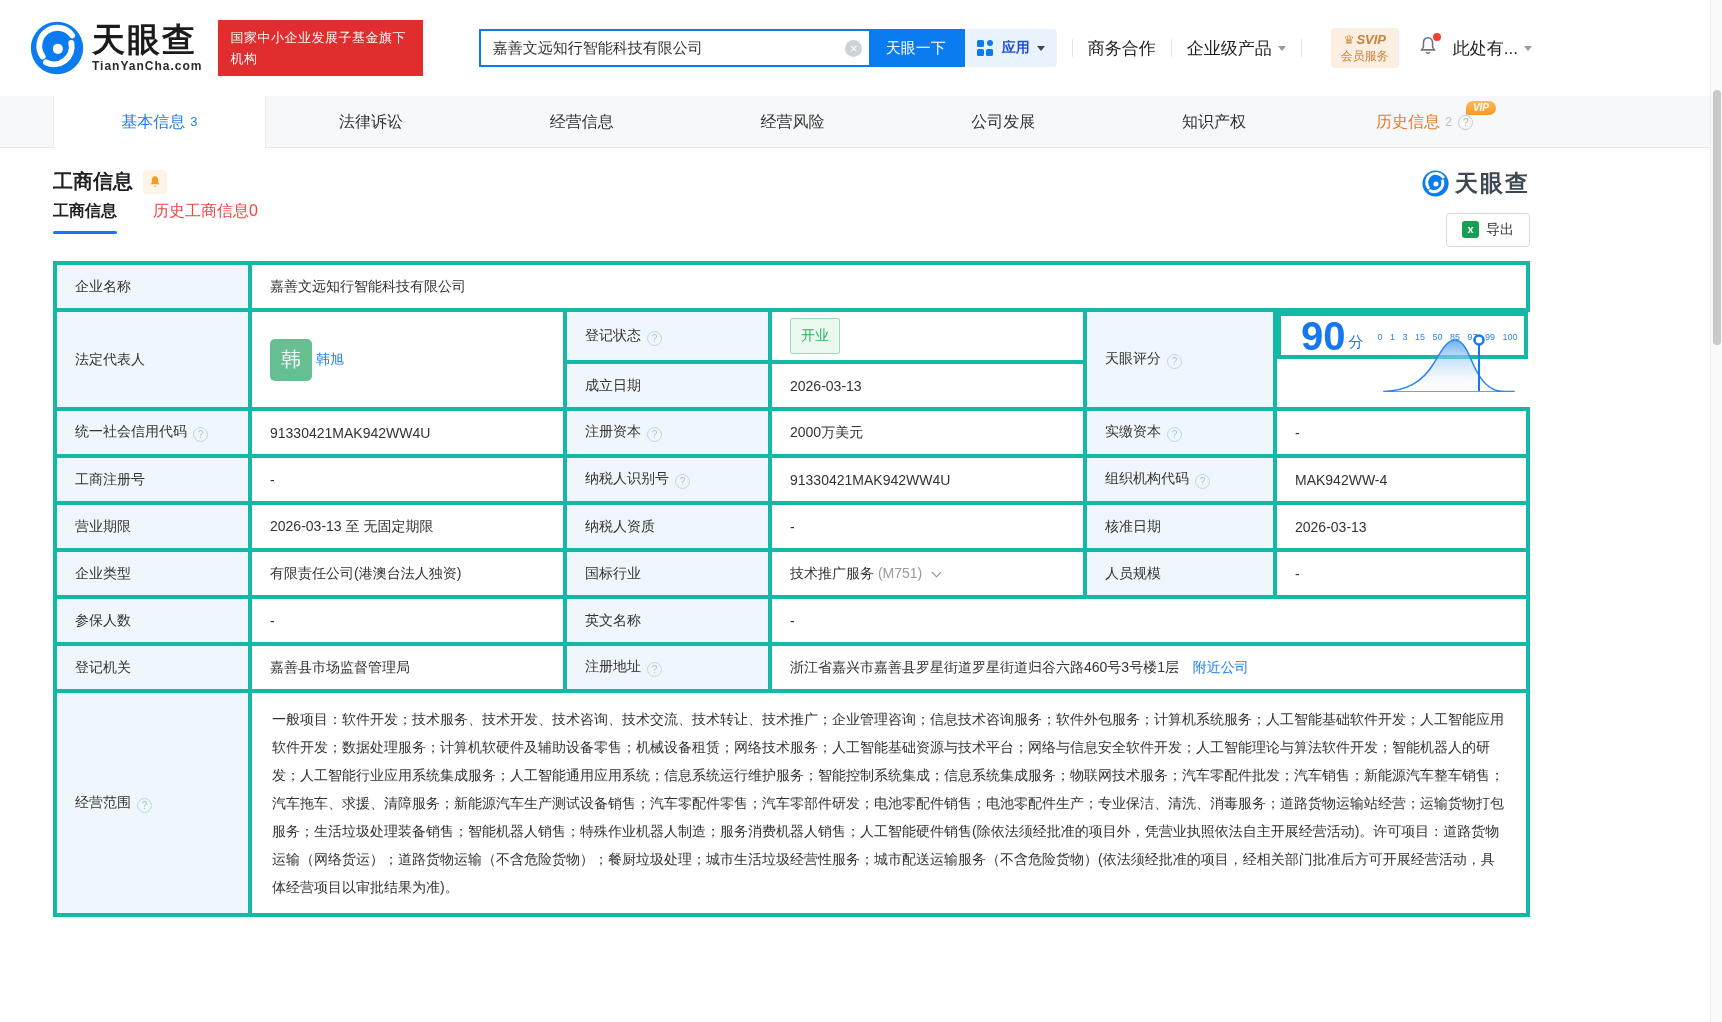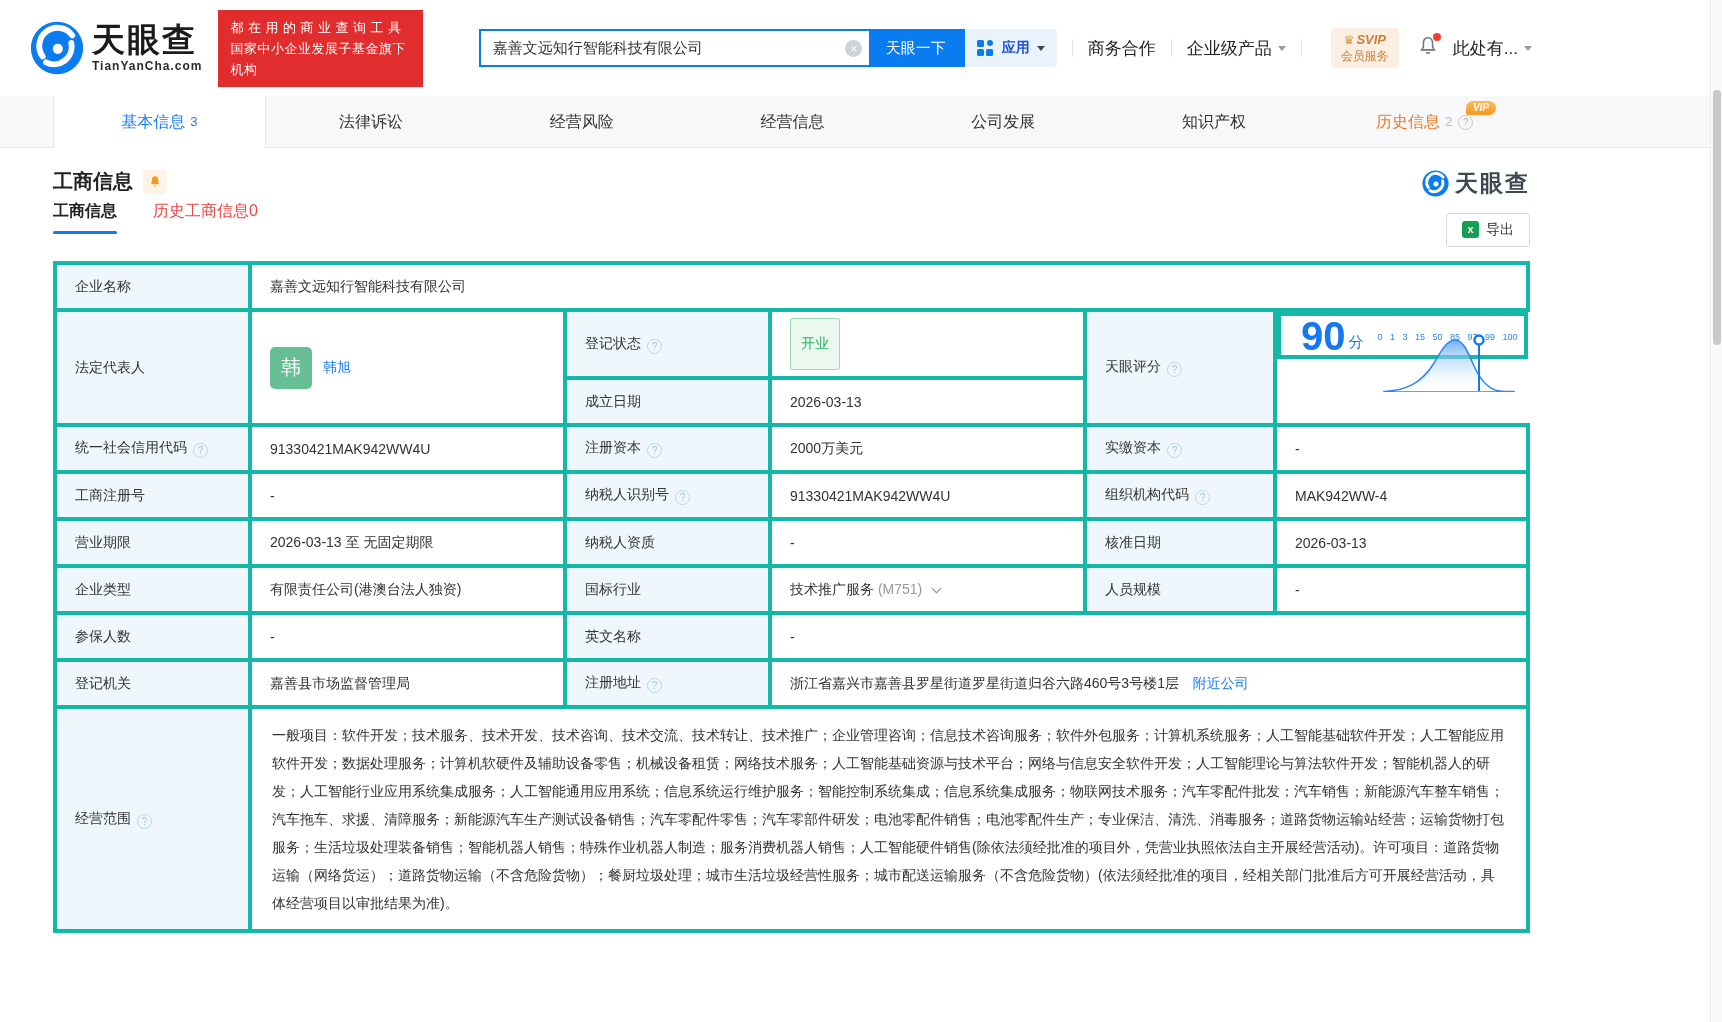--- a/index.html
+++ b/index.html
@@ -96,23 +96,23 @@
   
   table.info { width:100%; border-collapse:collapse; table-layout:fixed; margin-top:14px; }
   table.info td { border:4px solid #14b8a6; font-size:14px; color:#333; height:47px; padding:6px 14px 6px 18px; }
   td.lbl { background:#f0f7fc; }
   td.val { background:#fff; padding-left:20px; }
   .dash { color:#333; }
   .avatar { width:42px; height:42px; border-radius:5px; background:#66bf92; color:#fff; font-size:20px;
     display:inline-flex; align-items:center; justify-content:center; }
   a.blue-link { color:#1e7df0; text-decoration:none; cursor:pointer; }
   .legal-cell { display:flex; align-items:center; }
-  .legal-cell a { margin-left:11px; }
+  .legal-cell a { margin-left:4px; }
   .status-badge { display:inline-block; background:#eaf8f0; color:#2fb35c; border:1px solid #9ddcb4;
-    border-radius:2px; padding:16px 10px; font-size:14px; }
+    border-radius:2px; padding:8px 10px; font-size:14px; }
   .gray { color:#999; }
   .chev { display:inline-block; width:7px; height:7px; border-right:1.5px solid #8a8a8a;
     border-bottom:1.5px solid #8a8a8a; transform:rotate(45deg); margin-left:7px; vertical-align:2px; }
 
   .score-cell { display:flex; align-items:center; padding:0 6px 0 20px !important; }
   .score-num { font-size:40px; font-weight:bold; color:#1677f0; line-height:1; }
   .score-unit { font-size:15px; color:#1677f0; margin:14px 0 0 3px; }
   .score-chart-wrap { margin-left:14px; }
   .score-chart { position:relative; width:140px; height:62px;
     background-image:linear-gradient(to right,#e9eff6 1px,transparent 1px),
@@ -138,21 +138,20 @@
       <path d="M15 42 A21 21 0 0 1 50 17" stroke="#fff" stroke-width="7" fill="none" stroke-linecap="round"></path>
       <path d="M49 26 A21 21 0 0 1 19 49" stroke="#fff" stroke-width="7" fill="none" stroke-linecap="round"></path>
       <circle cx="33" cy="33" r="6" fill="#fff"></circle>
     </svg>
     <div class="logo-text">
       <div class="logo-cn">天眼查</div>
       <div class="logo-en">TianYanCha.com</div>
     </div>
   </div>
   <div class="promo">
-    <div class="promo-l1">都在用的商业查询工具</div>
     <div class="promo-l2">国家中小企业发展子基金旗下机构</div>
   </div>
 
   <div class="search-wrap">
     <div class="search-box">
       <input class="search-input" value="嘉善文远知行智能科技有限公司" style="">
       <span class="clear-icon"></span>
       <button class="search-btn">天眼一下</button>
     </div>
   </div>
@@ -197,24 +196,24 @@
 <div class="tabs-strip">
   <div class="tabs-inner">
     <div class="tab active">
       <span>基本信息</span>
       <span class="t-count">3</span>
     </div>
     <div class="tab">
       <span>法律诉讼</span>
     </div>
     <div class="tab">
+      <span>经营信息</span>
+    </div>
+    <div class="tab">
       <span>经营风险</span>
-    </div>
-    <div class="tab">
-      <span>经营信息</span>
     </div>
     <div class="tab">
       <span>公司发展</span>
     </div>
     <div class="tab">
       <span>知识产权</span>
     </div>
     <div class="tab history">
       <span>历史信息</span>
       <span class="t-count">2</span>

